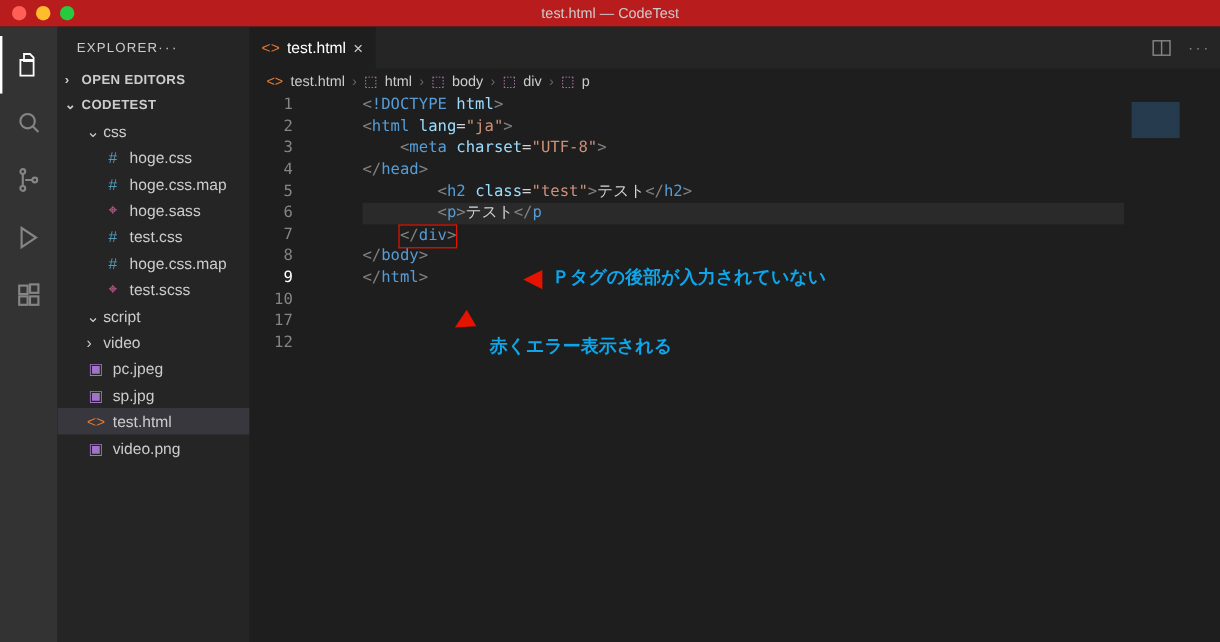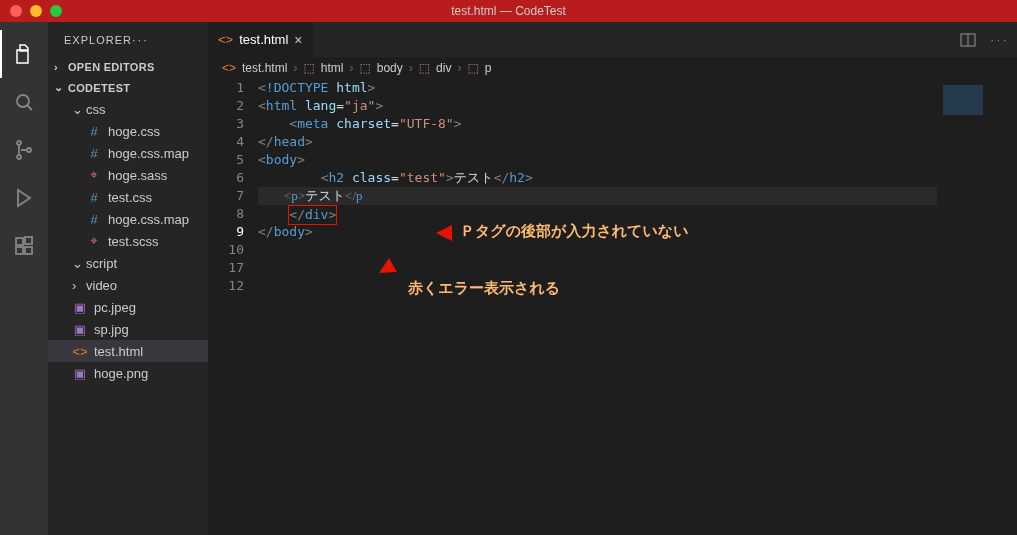--- a/index.html
+++ b/index.html
@@ -31,27 +31,27 @@
 .tabspace{flex:1;}
 .tabright{display:flex;align-items:center;padding-right:8px;gap:14px;color:#858585;}
 .crumbs { height:22px; display:flex; align-items:center; padding-left:14px; gap:6px; font-size:12px; color:#ccc; }
 .crumbs .sep{color:#666;}
 .crumbs .bico{color:#c586c0;}
 .code { flex:1; display:flex; font-family:Menlo,Consolas,monospace; font-size:13px; line-height:18px; position:relative; }
 .gutter { width:50px; text-align:right; color:#858585; padding-right:14px; }
 .gline{height:18px;}
 .gline.cur{color:#fff;}
 .src { flex:1; position:relative; }
-.cline{height:18px; white-space:pre;}
-.cline.hl{background:#2a2a2a;font-family:Liberation Serif, serif;}
+.cline{height:18px; white-space:pre;margin-left:44px;}
+.cline.hl{background:#2a2a2a;}
 .t-doctype{color:#569cd6;} .t-tag{color:#569cd6;} .t-attr{color:#9cdcfe;} .t-str{color:#ce9178;} .t-brack{color:#808080;} .t-txt{color:#d4d4d4;}
 .minimap{width:80px;background:#1e1e1e;position:relative;}
 .mmblock{position:absolute;top:6px;right:34px;width:40px;height:30px;background:linear-gradient(#2a4d6d 0 100%);opacity:.6;}
 .errbox{border:1px solid #e51400;display:inline-block;margin-left:-1px;}
-.annot{position:absolute;color:#fdba74;font-weight:700;font-size:15px;}
+.annot{position:absolute;color:#0ea5e9;font-weight:700;font-size:15px;}
 .arrow{position:absolute;width:0;height:0;}
 .arrowL{border-top:8px solid transparent;border-bottom:8px solid transparent;border-right:16px solid #e51400;}
 svg{display:block;}
 </style>
 </head>
 <body>
 
 <div class="win">
   <div class="titlebar">
     <div class="traffic">
@@ -157,21 +157,21 @@
         <div class="trow ind1">
             <span class="ico fi-img">▣</span>
             <span>sp.jpg</span>
           </div>
         <div class="trow ind1 sel">
             <span class="ico fi-html">&lt;&gt;</span>
             <span>test.html</span>
           </div>
         <div class="trow ind1">
             <span class="ico fi-img">▣</span>
-            <span>hoge.png</span>
+            <span>video.png</span>
           </div>
       </div>
     </div>
 
     <div class="editor">
       <div class="tabs">
         <div class="tab">
           <span class="fi-html" style="color:#e37933;">&lt;&gt;</span>
           <span>test.html</span>
           <span class="close">×</span>
@@ -219,25 +219,25 @@
           <div class="gline">10</div>
           <div class="gline">17</div>
           <div class="gline">12</div>
         </div>
 
         <div class="src">
 <div class="cline"><span class="t-brack">&lt;</span><span class="t-doctype">!DOCTYPE</span> <span class="t-attr">html</span><span class="t-brack">&gt;</span></div>
 <div class="cline"><span class="t-brack">&lt;</span><span class="t-tag">html</span> <span class="t-attr">lang</span><span class="t-txt">=</span><span class="t-str">"ja"</span><span class="t-brack">&gt;</span></div>
 <div class="cline">    <span class="t-brack">&lt;</span><span class="t-tag">meta</span> <span class="t-attr">charset</span><span class="t-txt">=</span><span class="t-str">"UTF-8"</span><span class="t-brack">&gt;</span></div>
 <div class="cline"><span class="t-brack">&lt;/</span><span class="t-tag">head</span><span class="t-brack">&gt;</span></div>
-<div class="cline"><span class="t-brack">&lt;</span><span class="t-tag">body</span><span class="t-brack">&gt;</span></div>
 <div class="cline">        <span class="t-brack">&lt;</span><span class="t-tag">h2</span> <span class="t-attr">class</span><span class="t-txt">=</span><span class="t-str">"test"</span><span class="t-brack">&gt;</span><span class="t-txt">テスト</span><span class="t-brack">&lt;/</span><span class="t-tag">h2</span><span class="t-brack">&gt;</span></div>
 <div class="cline hl">        <span class="t-brack">&lt;</span><span class="t-tag">p</span><span class="t-brack">&gt;</span><span class="t-txt">テスト</span><span class="t-brack">&lt;/</span><span class="t-tag">p</span></div>
 <div class="cline">    <span class="errbox"><span class="t-brack">&lt;/</span><span class="t-tag">div</span><span class="t-brack">&gt;</span></span></div>
 <div class="cline"><span class="t-brack">&lt;/</span><span class="t-tag">body</span><span class="t-brack">&gt;</span></div>
+<div class="cline"><span class="t-brack">&lt;/</span><span class="t-tag">html</span><span class="t-brack">&gt;</span></div>
 
           <div class="arrow arrowL" style="top:146px;left:178px;"></div>
           <div class="annot" style="top:143px;left:202px;">Ｐタグの後部が入力されていない</div>
 
           <div class="arrow arrowL" style="top:182px;left:120px;transform:rotate(-30deg);"></div>
           <div class="annot" style="top:200px;left:150px;">赤くエラー表示される</div>
         </div>
 
         <div class="minimap">
           <div class="mmblock"></div>

